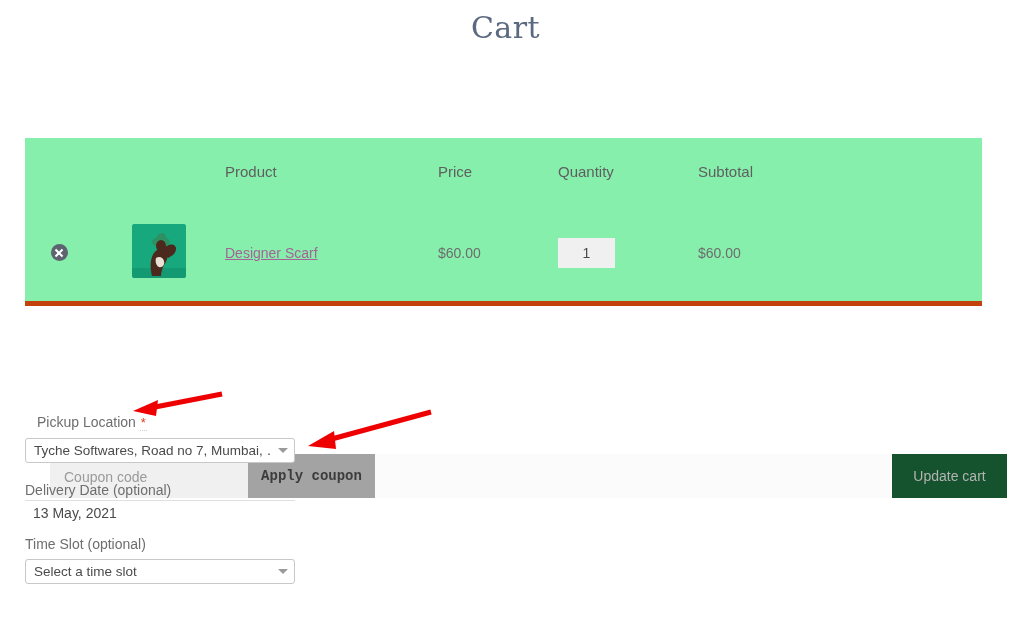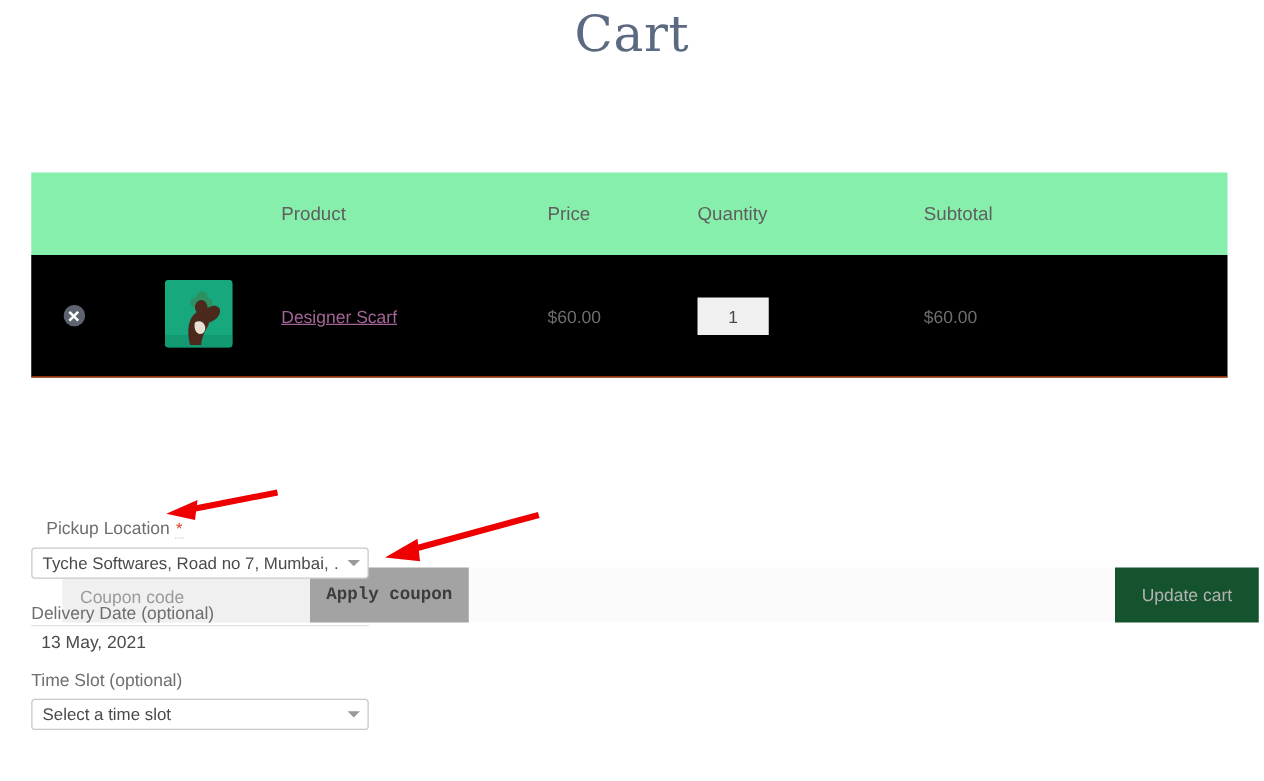--- a/index.html
+++ b/index.html
@@ -19,21 +19,21 @@
 
   
   .page-title {
     position: absolute;
     top: 4px;
     left: 0;
     width: 1011px;
     text-align: center;
     font-family: "DejaVu Serif", "Liberation Serif", serif;
     font-weight: 300;
-    font-size: 40px;
+    font-size: 30px;
     letter-spacing: 0.5px;
     color: #5b6a80;
     line-height: 48px;
   }
 
   
   .cart-table {
     position: absolute;
     left: 25px;
     top: 138px;
@@ -44,31 +44,31 @@
     align-items: center;
     height: 66px;
     background: #86efac;
     font-size: 15px;
     color: #5f5f5f;
   }
   .cart-row {
     display: flex;
     align-items: center;
     height: 97px;
-    background: #000000;
-    border-bottom: 1px solid #c2410c;
+    background: #86efac;
+    border-bottom: 5px solid #c2410c;
     font-size: 14px;
     color: #6d6d6d;
   }
   .col-remove  { width: 68px; flex: 0 0 68px; text-align: center; }
   .col-thumb   { width: 132px; flex: 0 0 132px; text-align: center; }
   .col-name    { width: 213px; flex: 0 0 213px; }
   .col-price   { width: 120px; flex: 0 0 120px; }
   .col-qty     { width: 140px; flex: 0 0 140px; }
-  .col-subtotal{ width: 180px; flex: 0 0 180px; margin-left: 41px; }
+  .col-subtotal{ width: 180px; flex: 0 0 180px; }
 
   .remove-icon {
     display: inline-block;
     width: 17px;
     height: 17px;
     border-radius: 50%;
     background: #5d6470;
     position: relative;
     cursor: pointer;
     vertical-align: middle;

